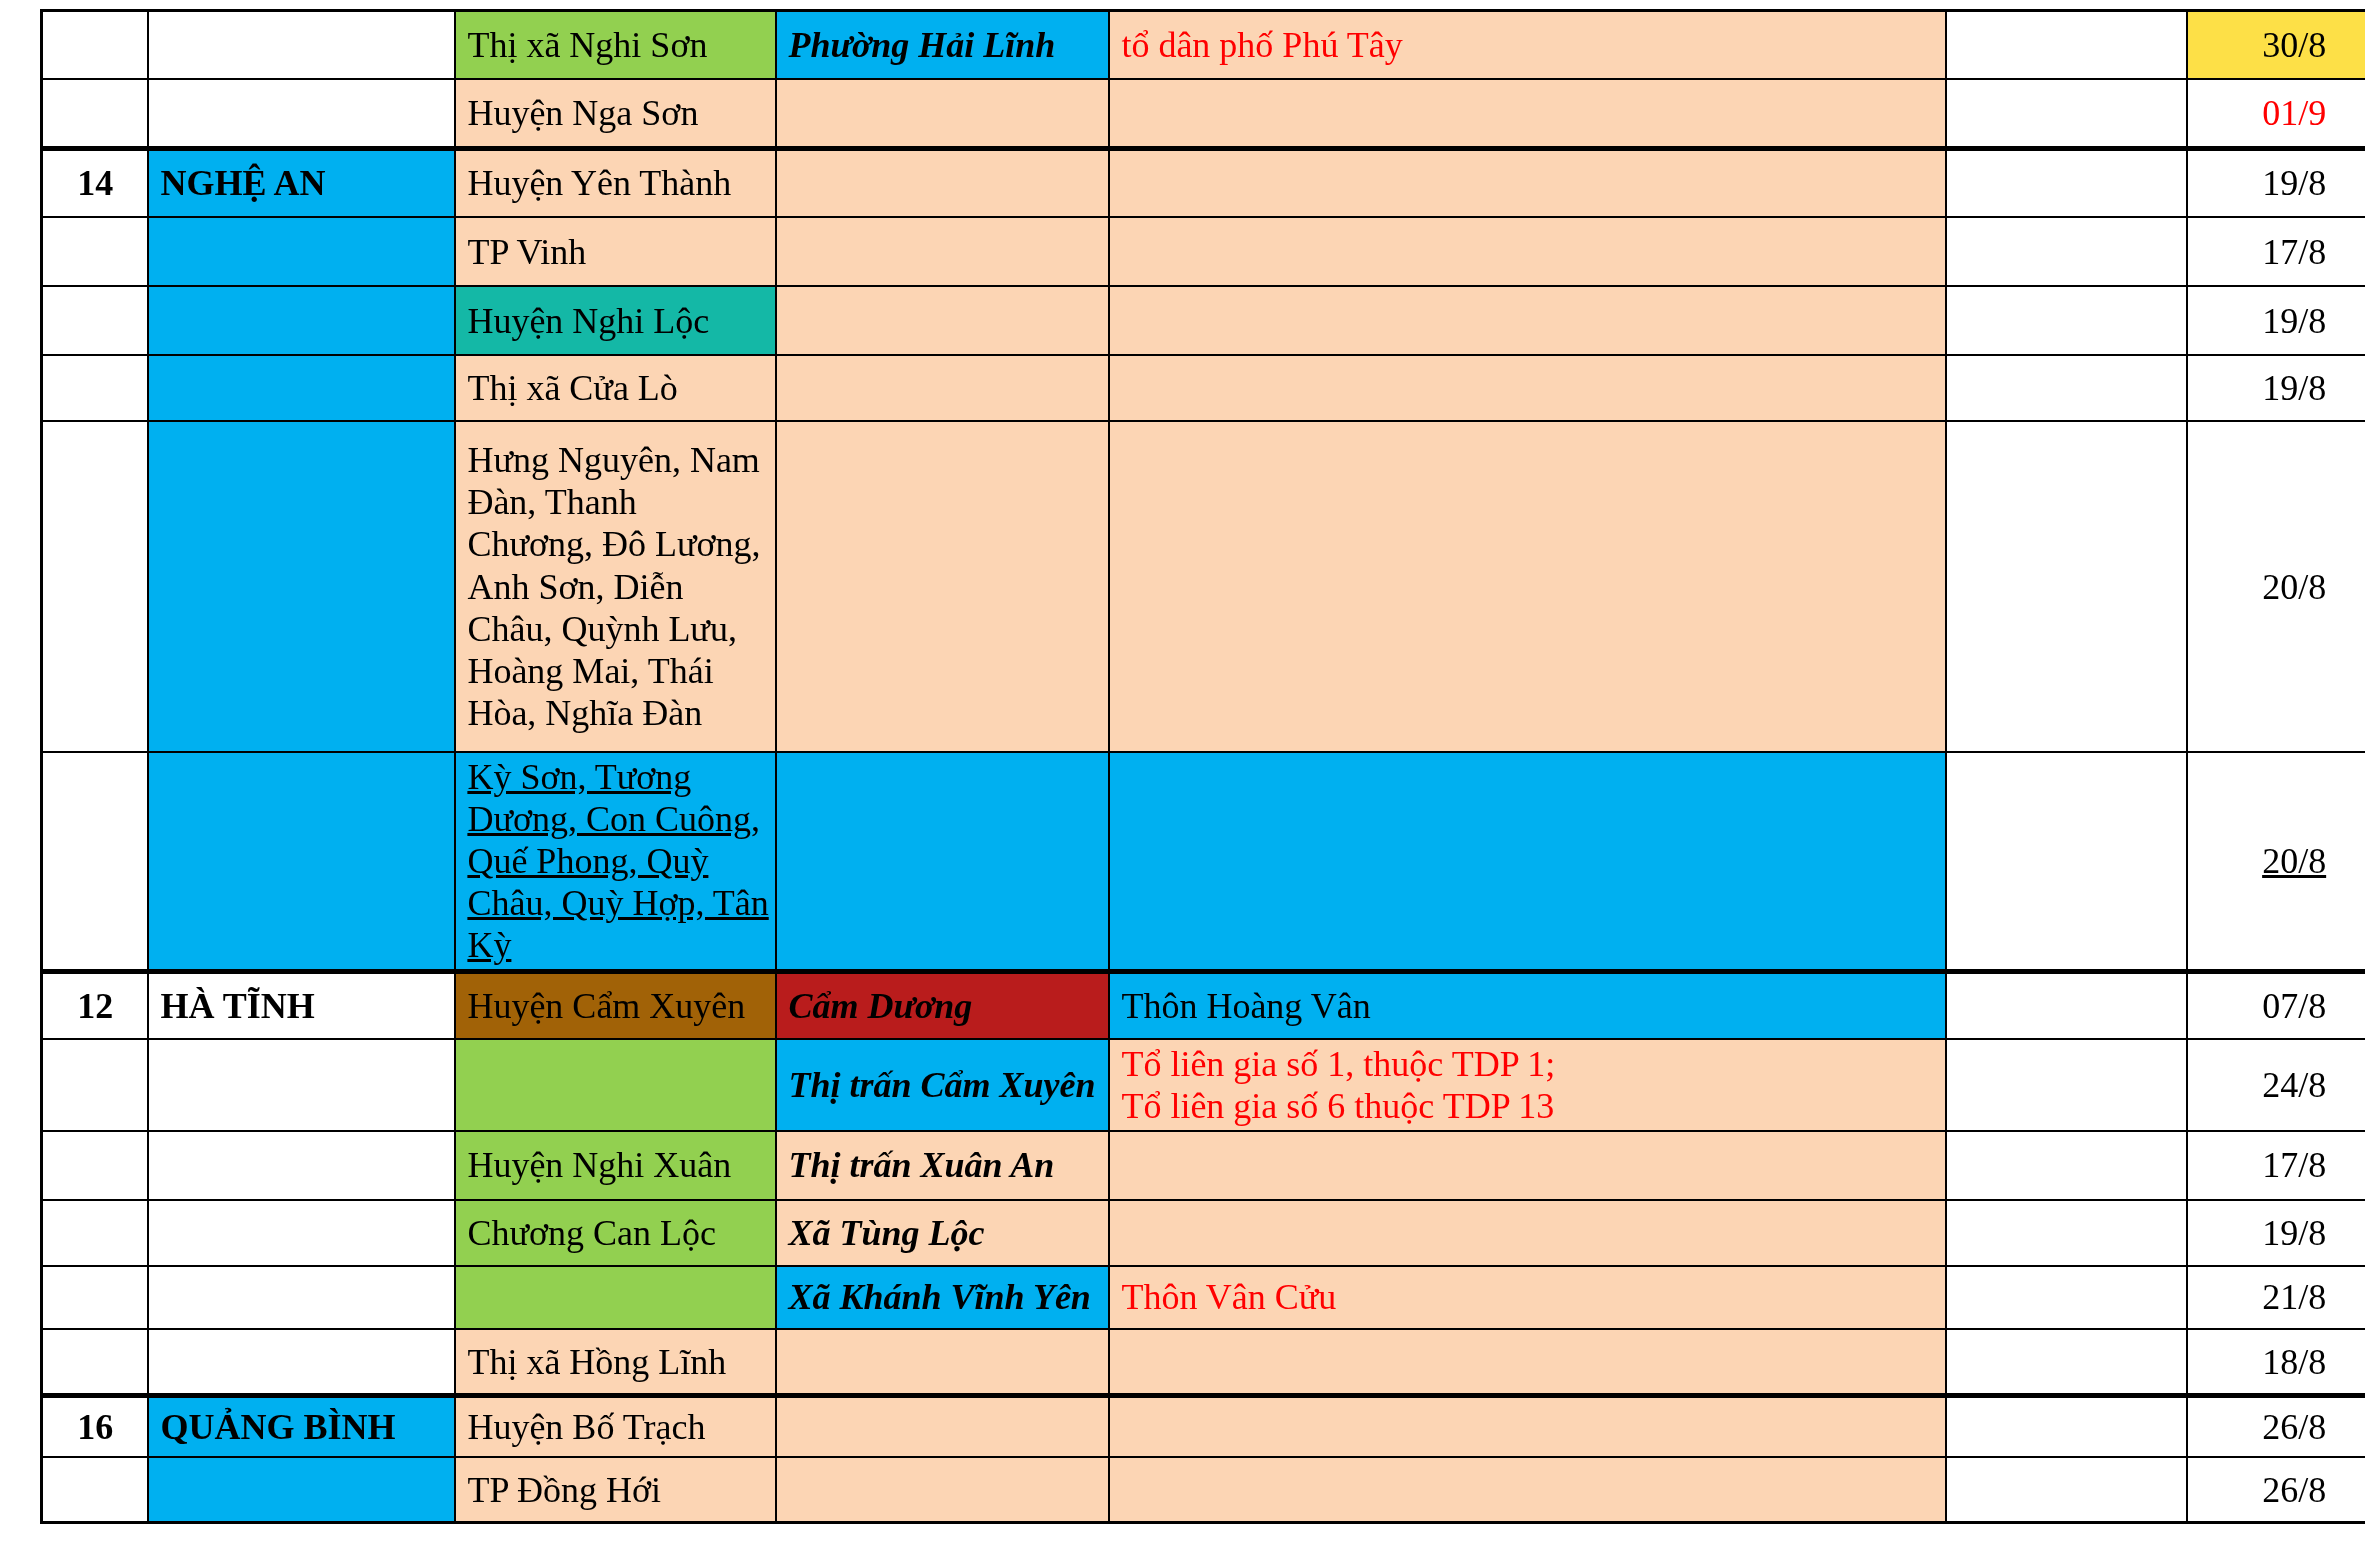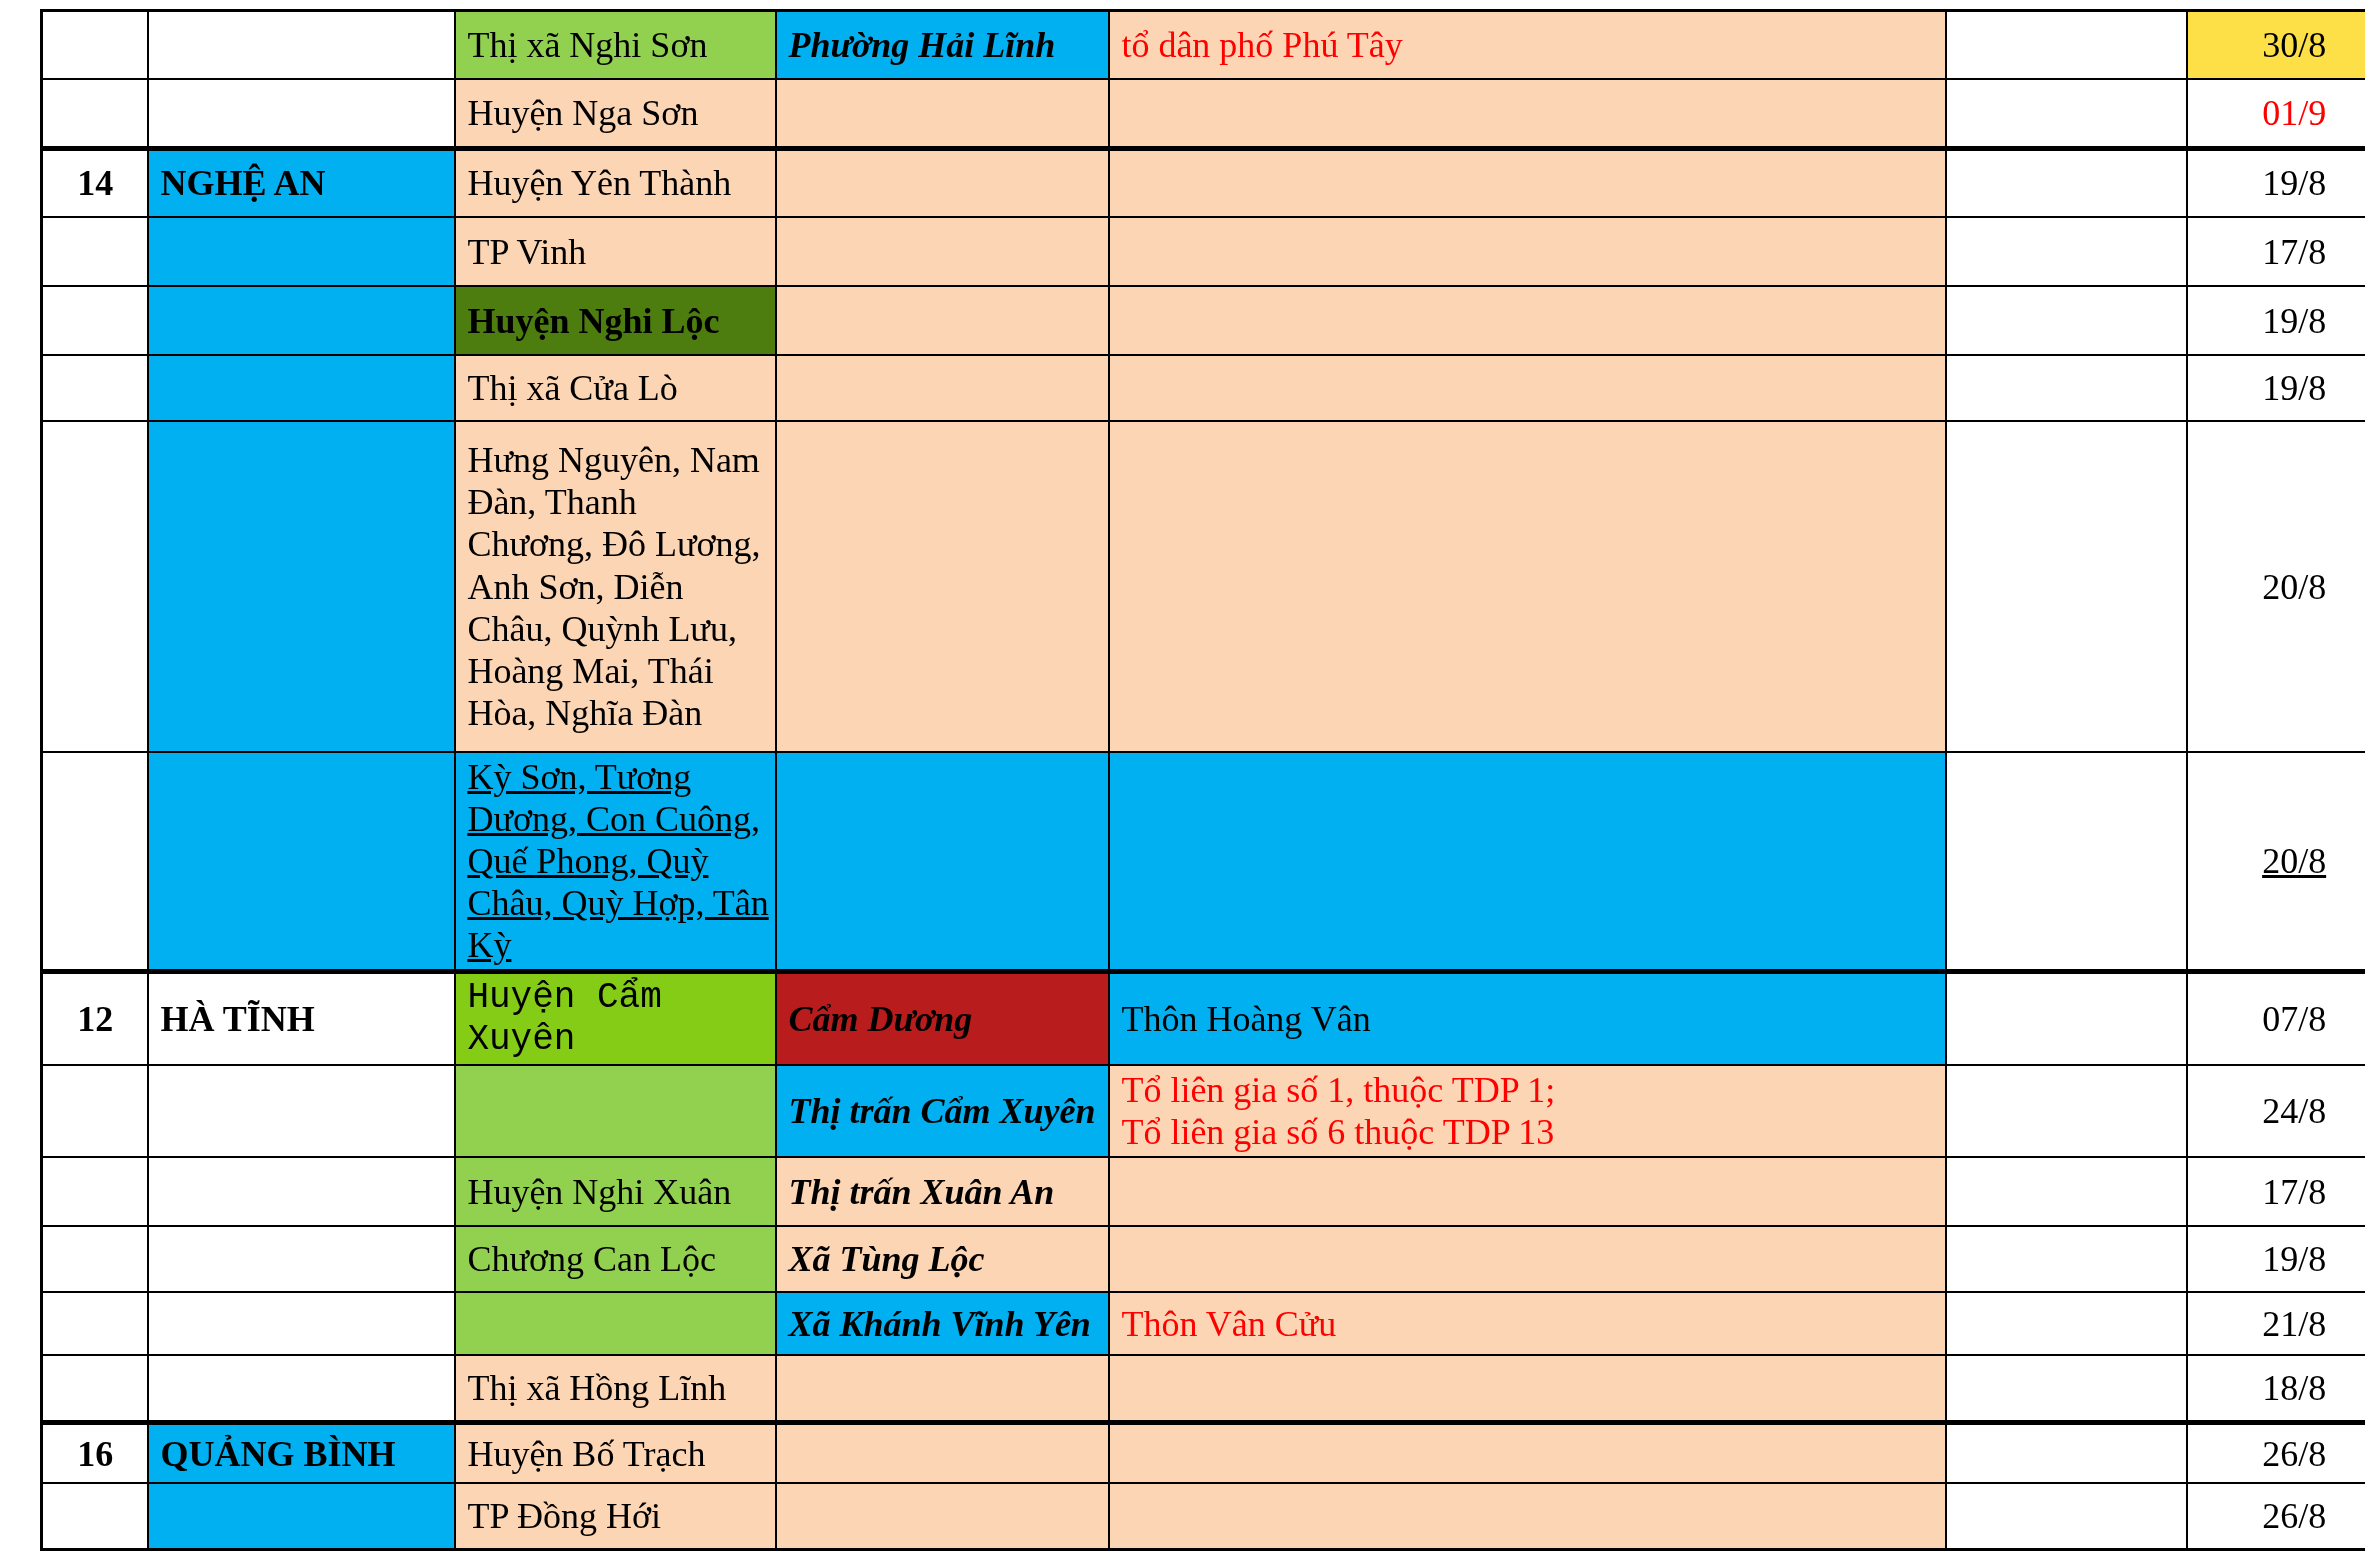--- a/index.html
+++ b/index.html
@@ -64,21 +64,21 @@
           <td class="b" style="background-color: rgb(0, 176, 240);"></td>
           <td class="" style="background-color: rgb(252, 213, 180);">TP Vinh</td>
           <td class="bi" style="background-color: rgb(252, 213, 180);"></td>
           <td class="pre" style="background-color: rgb(252, 213, 180); color: rgb(255, 0, 0);"></td>
           <td class="" style="background-color: rgb(255, 255, 255);"></td>
           <td class="ctr" style="background-color: rgb(255, 255, 255); color: rgb(0, 0, 0);">17/8</td>
         </tr>
         <tr style="height: 69px;">
           <td class="b ctr" style="background-color: rgb(255, 255, 255);"></td>
           <td class="b" style="background-color: rgb(0, 176, 240);"></td>
-          <td class="" style="background-color: #4d7c0f; font-weight: bold;">Huyện Nghi Lộc</td>
+          <td class="" style="background-color: #14b8a6;">Huyện Nghi Lộc</td>
           <td class="bi" style="background-color: rgb(252, 213, 180);"></td>
           <td class="pre" style="background-color: rgb(252, 213, 180); color: rgb(255, 0, 0);"></td>
           <td class="" style="background-color: rgb(255, 255, 255);"></td>
           <td class="ctr" style="background-color: rgb(255, 255, 255); color: rgb(0, 0, 0);">19/8</td>
         </tr>
         <tr style="height: 66px;">
           <td class="b ctr" style="background-color: rgb(255, 255, 255);"></td>
           <td class="b" style="background-color: rgb(0, 176, 240);"></td>
           <td class="" style="background-color: rgb(252, 213, 180);">Thị xã Cửa Lò</td>
           <td class="bi" style="background-color: rgb(252, 213, 180);"></td>
@@ -100,21 +100,21 @@
           <td class="b" style="background-color: rgb(0, 176, 240);"></td>
           <td class="" style="background-color: rgb(0, 176, 240);">Kỳ Sơn, Tương Dương, Con Cuông, Quế Phong, Quỳ Châu, Quỳ Hợp, Tân Kỳ</td>
           <td class="bi" style="background-color: rgb(0, 176, 240);"></td>
           <td class="pre" style="background-color: rgb(0, 176, 240); color: rgb(0, 0, 0);"></td>
           <td class="" style="background-color: rgb(255, 255, 255);"></td>
           <td class="ctr" style="background-color: rgb(255, 255, 255); color: rgb(0, 0, 0);">20/8</td>
         </tr>
         <tr class="section" style="height: 67px;">
           <td class="b ctr" style="background-color: rgb(255, 255, 255);">12</td>
           <td class="b" style="background-color: rgb(255, 255, 255);">HÀ TĨNH</td>
-          <td class="" style="background-color: #84cc16; font-family: Liberation Mono, monospace;">Huyện Cẩm Xuyên</td>
+          <td class="" style="background-color: #a16207;">Huyện Cẩm Xuyên</td>
           <td class="bi" style="background-color: #b91c1c;">Cẩm Dương</td>
           <td class="pre" style="background-color: rgb(0, 176, 240); color: rgb(0, 0, 0);">Thôn Hoàng Vân</td>
           <td class="" style="background-color: rgb(255, 255, 255);"></td>
           <td class="ctr" style="background-color: rgb(255, 255, 255); color: rgb(0, 0, 0);">07/8</td>
         </tr>
         <tr style="height: 85px;">
           <td class="b ctr" style="background-color: rgb(255, 255, 255);"></td>
           <td class="b" style="background-color: rgb(255, 255, 255);"></td>
           <td class="" style="background-color: rgb(146, 208, 80);"></td>
           <td class="bi" style="background-color: rgb(0, 176, 240);">Thị trấn Cẩm Xuyên</td>

